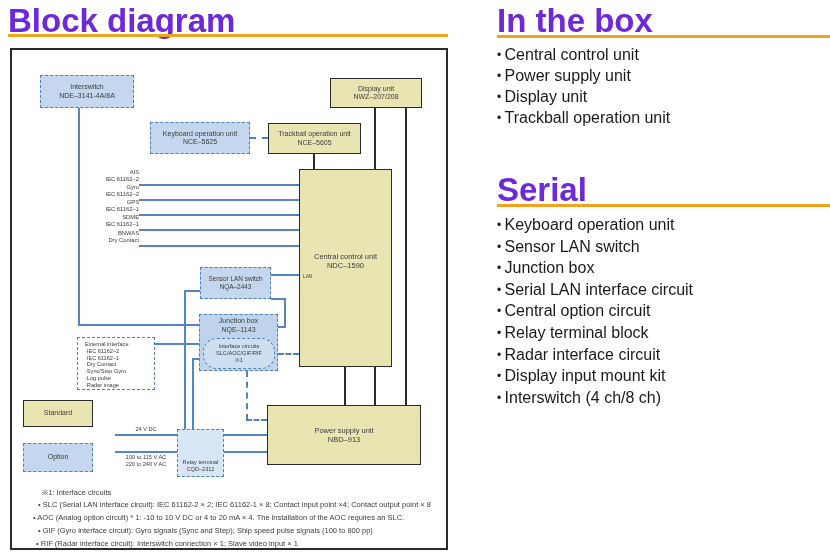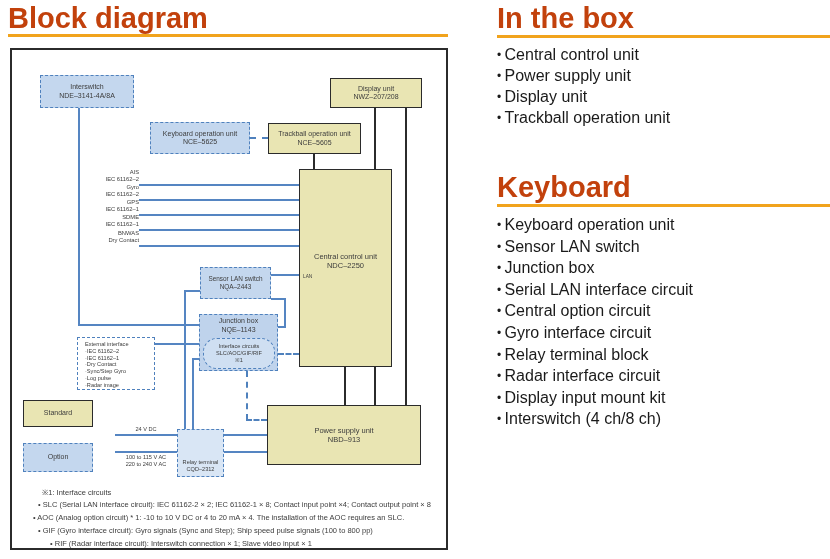--- a/index.html
+++ b/index.html
@@ -1,18 +1,18 @@
 <!DOCTYPE html>
 <html><head>
 <meta charset="utf-8">
 <style>
   html,body{margin:0;padding:0;background:#fff;}
   body{width:830px;height:559px;position:relative;font-family:"Liberation Sans",sans-serif;overflow:hidden;}
   .abs{position:absolute;}
-  h1.sec-title{margin:0;font-size:29px;font-weight:600;color:#c2410c;letter-spacing:0;}
+  h1.sec-title{margin:0;font-size:33px;font-weight:600;color:#6d28d9;letter-spacing:0;}
   .rule{height:3px;background:#F1A31C;}
   
   .frame{position:absolute;left:10px;top:48px;width:438px;height:502px;border:2px solid #2b2b2b;background:#fff;box-sizing:border-box;}
   .frame *{box-sizing:border-box;}
   .dbox{position:absolute;display:flex;flex-direction:column;align-items:center;justify-content:center;text-align:center;font-size:7px;line-height:8.5px;color:#3c3c3c;}
   .box-tan{background:#E9E5B3;border:1.6px solid #2b2b2b;}
   .box-blue{background:#C4D7EE;border:1.6px dashed #4F81BD;}
   .box-white{background:#fff;border:1.6px dashed #4F81BD;}
   .hl{position:absolute;height:2px;background:#5585C2;}
   .vl{position:absolute;width:2px;background:#5585C2;}
@@ -85,21 +85,21 @@
     <div>NCE–5625</div>
   </div>
 
   <div class="dbox box-tan" style="left:256px;top:73px;width:93px;height:31px;">
     <div>Trackball operation unit</div>
     <div>NCE–5605</div>
   </div>
 
   <div class="dbox box-tan" style="left:287px;top:119px;width:93px;height:198px;font-size:7.5px;line-height:9px;">
     <div style="margin-top:-14px;">Central control unit</div>
-    <div>NDC–2250</div>
+    <div>NDC–1590</div>
     <div class="abs" style="left:3px;top:102px;font-size:4.8px;">LAN</div>
   </div>
 
   <div class="dbox box-blue" style="left:188px;top:217px;width:71px;height:32px;font-size:6.4px;line-height:8px;">
     <div>Sensor LAN switch</div>
     <div>NQA–2443</div>
   </div>
 
   <div class="dbox box-blue" style="left:187px;top:264px;width:79px;height:57px;justify-content:flex-start;padding-top:2px;background:#BFD3EC;">
     <div>Junction box</div>
@@ -162,38 +162,37 @@
   <div class="tiny abs" style="left:104px;top:376px;width:60px;text-align:center;">24 V DC</div>
   <div class="abs" style="left:98px;top:404px;width:72px;text-align:center;">
     <div class="tiny">100 to 115 V AC</div>
     <div class="tiny">220 to 240 V AC</div>
   </div>
 
   <div class="note" style="left:30px;top:437px;">※1: Interface circuits</div>
   <div class="note" style="left:26px;top:450px;">• SLC (Serial LAN interface circuit): IEC 61162-2 × 2; IEC 61162-1 × 8; Contact input point ×4; Contact output point × 8</div>
   <div class="note" style="left:21px;top:463px;">• AOC (Analog option circuit) * 1: -10 to 10 V DC or 4 to 20 mA × 4. The installation of the AOC requires an SLC.</div>
   <div class="note" style="left:26px;top:476px;">• GIF (Gyro interface circuit): Gyro signals (Sync and Step); Ship speed pulse signals (100 to 800 pp)</div>
-  <div class="note" style="left:38px;top:489px;">• RIF (Radar interface circuit): Interswitch connection × 1; Slave video input × 1</div>
+  <div class="note" style="left:24px;top:489px;">• RIF (Radar interface circuit): Interswitch connection × 1; Slave video input × 1</div>
 </div>
 
 <h1 class="sec-title abs" style="left:497px;top:2px;">In the box</h1>
 <div class="rule abs" style="left:497px;top:35px;width:333px;"></div>
 <ul class="list inbox-list abs" style="left:497px;top:45px;">
   <li>Central control unit</li>
   <li>Power supply unit</li>
   <li>Display unit</li>
   <li>Trackball operation unit</li>
 </ul>
 
-<h1 class="sec-title abs" style="left:497px;top:171px;">Keyboard</h1>
+<h1 class="sec-title abs" style="left:497px;top:171px;">Serial</h1>
 <div class="rule abs" style="left:497px;top:204px;width:333px;"></div>
 <ul class="list abs" style="left:497px;top:215px;">
   <li>Keyboard operation unit</li>
   <li>Sensor LAN switch</li>
   <li>Junction box</li>
   <li>Serial LAN interface circuit</li>
   <li>Central option circuit</li>
-  <li>Gyro interface circuit</li>
   <li>Relay terminal block</li>
   <li>Radar interface circuit</li>
   <li>Display input mount kit</li>
   <li>Interswitch (4 ch/8 ch)</li>
 </ul>
 
 </body></html>

